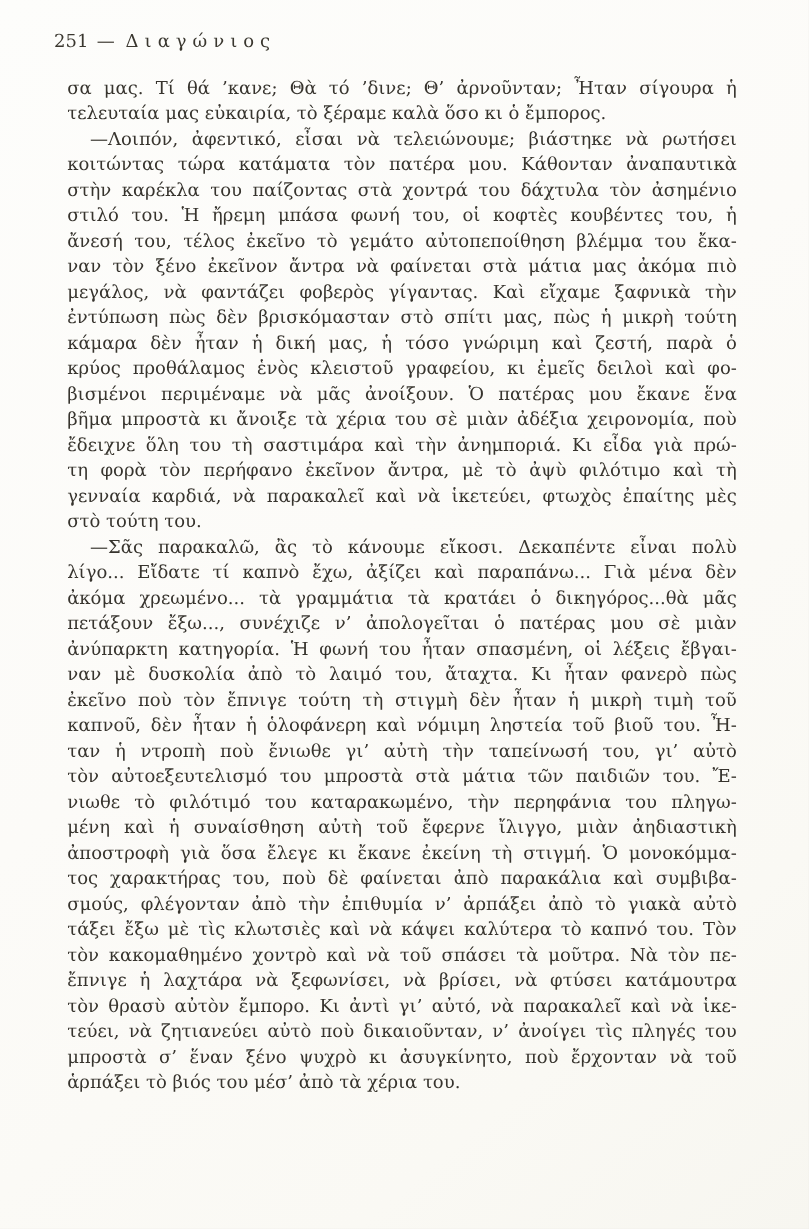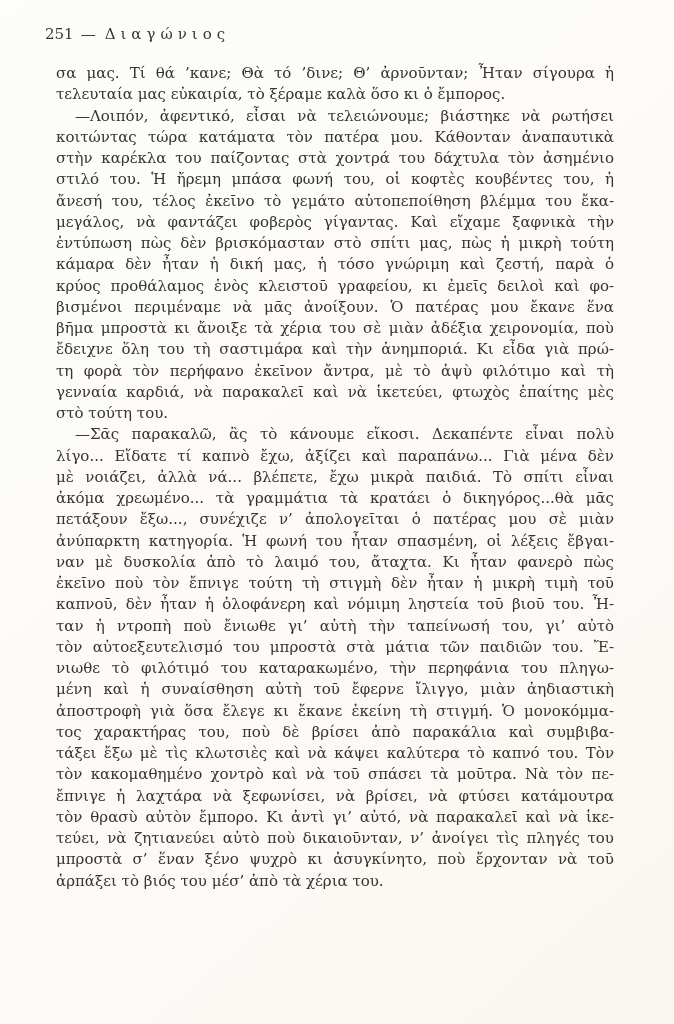--- a/index.html
+++ b/index.html
@@ -50,45 +50,46 @@
     <span>251</span><span class="dash">—</span><span class="head-title">Διαγώνιος</span>
   </header>
   <main class="body-text" id="body-text">
       <div class="line">σα μας. Τί θά ’κανε; Θὰ τό ’δινε; Θ’ ἀρνοῦνταν; Ἦταν σίγουρα ἡ</div>
       <div class="line para-end">τελευταία μας εὐκαιρία, τὸ ξέραμε καλὰ ὅσο κι ὁ ἔμπορος.</div>
       <div class="line indent">—Λοιπόν, ἀφεντικό, εἶσαι νὰ τελειώνουμε; βιάστηκε νὰ ρωτήσει</div>
       <div class="line">κοιτώντας τώρα κατάματα τὸν πατέρα μου. Κάθονταν ἀναπαυτικὰ</div>
       <div class="line">στὴν καρέκλα του παίζοντας στὰ χοντρά του δάχτυλα τὸν ἀσημένιο</div>
       <div class="line">στιλό του. Ἡ ἤρεμη μπάσα φωνή του, οἱ κοφτὲς κουβέντες του, ἡ</div>
       <div class="line">ἄνεσή του, τέλος ἐκεῖνο τὸ γεμάτο αὐτοπεποίθηση βλέμμα του ἔκα-</div>
+      <div class="line">ναν τὸν ξένο ἐκεῖνον ἄντρα νὰ φαίνεται στὰ μάτια μας ἀκόμα πιὸ</div>
       <div class="line">μεγάλος, νὰ φαντάζει φοβερὸς γίγαντας. Καὶ εἴχαμε ξαφνικὰ τὴν</div>
       <div class="line">ἐντύπωση πὼς δὲν βρισκόμασταν στὸ σπίτι μας, πὼς ἡ μικρὴ τούτη</div>
       <div class="line">κάμαρα δὲν ἦταν ἡ δική μας, ἡ τόσο γνώριμη καὶ ζεστή, παρὰ ὁ</div>
       <div class="line">κρύος προθάλαμος ἑνὸς κλειστοῦ γραφείου, κι ἐμεῖς δειλοὶ καὶ φο-</div>
       <div class="line">βισμένοι περιμέναμε νὰ μᾶς ἀνοίξουν. Ὁ πατέρας μου ἔκανε ἕνα</div>
       <div class="line">βῆμα μπροστὰ κι ἄνοιξε τὰ χέρια του σὲ μιὰν ἀδέξια χειρονομία, ποὺ</div>
       <div class="line">ἔδειχνε ὅλη του τὴ σαστιμάρα καὶ τὴν ἀνημποριά. Κι εἶδα γιὰ πρώ-</div>
       <div class="line">τη φορὰ τὸν περήφανο ἐκεῖνον ἄντρα, μὲ τὸ ἀψὺ φιλότιμο καὶ τὴ</div>
       <div class="line">γενναία καρδιά, νὰ παρακαλεῖ καὶ νὰ ἱκετεύει, φτωχὸς ἐπαίτης μὲς</div>
       <div class="line para-end">στὸ τούτη του.</div>
       <div class="line indent">—Σᾶς παρακαλῶ, ἂς τὸ κάνουμε εἴκοσι. Δεκαπέντε εἶναι πολὺ</div>
       <div class="line">λίγο... Εἴδατε τί καπνὸ ἔχω, ἀξίζει καὶ παραπάνω... Γιὰ μένα δὲν</div>
-      <div class="line">μὲ νοιάζει, ἀλλὰ νά... βλέπετε, ἔχω μικρὰ παιδιά. Τὸ σπίτι εἶναι</div>
       <div class="line">ἀκόμα χρεωμένο... τὰ γραμμάτια τὰ κρατάει ὁ δικηγόρος...θὰ μᾶς</div>
       <div class="line">πετάξουν ἔξω..., συνέχιζε ν’ ἀπολογεῖται ὁ πατέρας μου σὲ μιὰν</div>
       <div class="line">ἀνύπαρκτη κατηγορία. Ἡ φωνή του ἦταν σπασμένη, οἱ λέξεις ἔβγαι-</div>
       <div class="line">ναν μὲ δυσκολία ἀπὸ τὸ λαιμό του, ἄταχτα. Κι ἦταν φανερὸ πὼς</div>
       <div class="line">ἐκεῖνο ποὺ τὸν ἔπνιγε τούτη τὴ στιγμὴ δὲν ἦταν ἡ μικρὴ τιμὴ τοῦ</div>
       <div class="line">καπνοῦ, δὲν ἦταν ἡ ὁλοφάνερη καὶ νόμιμη ληστεία τοῦ βιοῦ του. Ἦ-</div>
       <div class="line">ταν ἡ ντροπὴ ποὺ ἔνιωθε γι’ αὐτὴ τὴν ταπείνωσή του, γι’ αὐτὸ</div>
       <div class="line">τὸν αὐτοεξευτελισμό του μπροστὰ στὰ μάτια τῶν παιδιῶν του. Ἔ-</div>
       <div class="line">νιωθε τὸ φιλότιμό του καταρακωμένο, τὴν περηφάνια του πληγω-</div>
       <div class="line">μένη καὶ ἡ συναίσθηση αὐτὴ τοῦ ἔφερνε ἴλιγγο, μιὰν ἀηδιαστικὴ</div>
       <div class="line">ἀποστροφὴ γιὰ ὅσα ἔλεγε κι ἔκανε ἐκείνη τὴ στιγμή. Ὁ μονοκόμμα-</div>
-      <div class="line">τος χαρακτήρας του, ποὺ δὲ βρίσει ἀπὸ παρακάλια καὶ συμβιβα-</div>
+      <div class="line">τος χαρακτήρας του, ποὺ δὲ φαίνεται ἀπὸ παρακάλια καὶ συμβιβα-</div>
+      <div class="line">σμούς, φλέγονταν ἀπὸ τὴν ἐπιθυμία ν’ ἁρπάξει ἀπὸ τὸ γιακὰ αὐτὸ</div>
       <div class="line">τάξει ἔξω μὲ τὶς κλωτσιὲς καὶ νὰ κάψει καλύτερα τὸ καπνό του. Τὸν</div>
       <div class="line">τὸν κακομαθημένο χοντρὸ καὶ νὰ τοῦ σπάσει τὰ μοῦτρα. Νὰ τὸν πε-</div>
       <div class="line">ἔπνιγε ἡ λαχτάρα νὰ ξεφωνίσει, νὰ βρίσει, νὰ φτύσει κατάμουτρα</div>
       <div class="line">τὸν θρασὺ αὐτὸν ἔμπορο. Κι ἀντὶ γι’ αὐτό, νὰ παρακαλεῖ καὶ νὰ ἱκε-</div>
       <div class="line">τεύει, νὰ ζητιανεύει αὐτὸ ποὺ δικαιοῦνταν, ν’ ἀνοίγει τὶς πληγές του</div>
       <div class="line">μπροστὰ σ’ ἕναν ξένο ψυχρὸ κι ἀσυγκίνητο, ποὺ ἔρχονταν νὰ τοῦ</div>
       <div class="line para-end">ἁρπάξει τὸ βιός του μέσ’ ἀπὸ τὰ χέρια του.</div>
     </main>
 </div>
 

